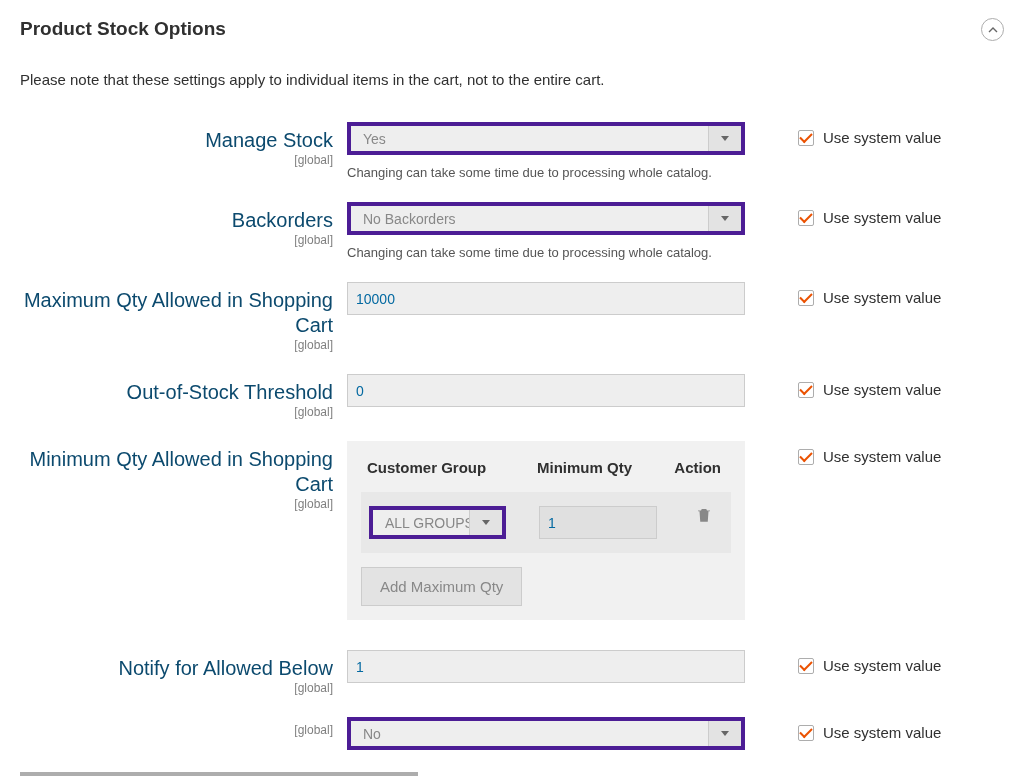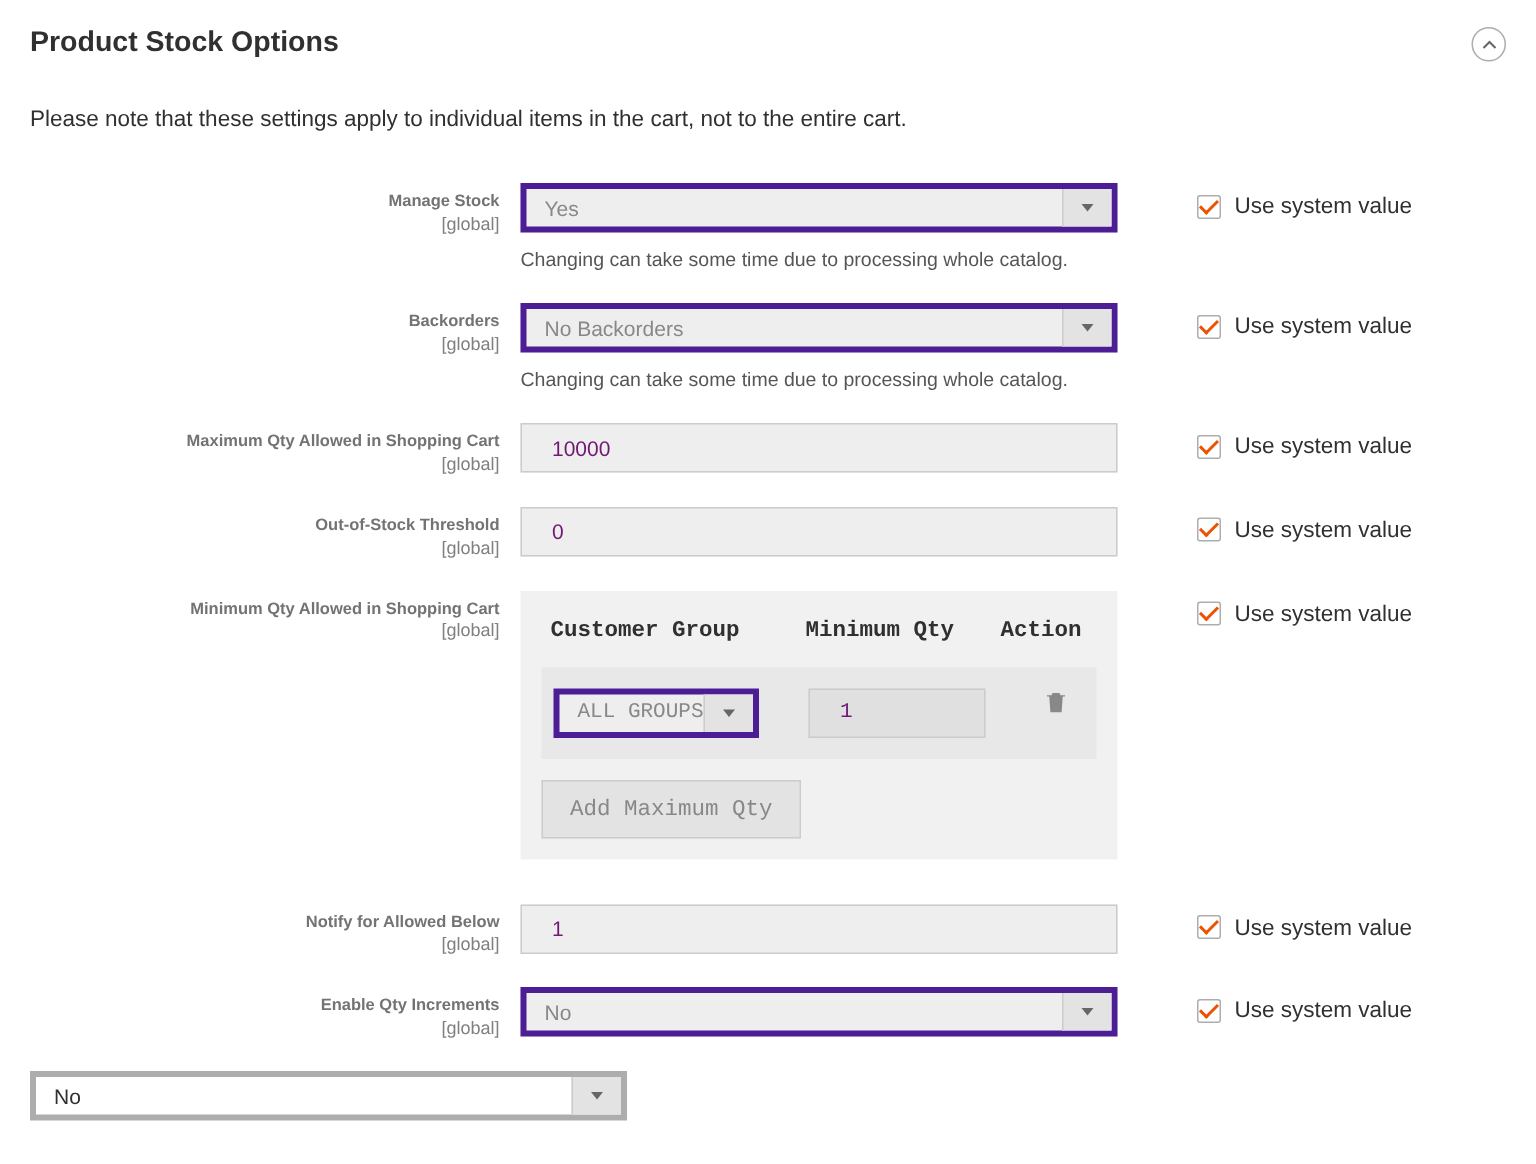--- a/index.html
+++ b/index.html
@@ -40,25 +40,24 @@
       align-items: flex-start;
       margin-bottom: 22px;
     }
     .label-col {
       width: 327px;
       text-align: right;
       padding-right: 14px;
       padding-top: 6px;
     }
     .label-col .lbl {
-      font-size: 11px;
-      color: #737373;
+      font-size: 20px;
+      color: #0c4a6e;
       line-height: 1.25;
       display: block;
-      font-weight: bold;
     }
     .label-col .scope {
       font-size: 12px;
       color: #808080;
       display: block;
       margin-top: 0px;
     }
     .field-col {
       width: 398px;
     }
@@ -110,34 +109,33 @@
       content: "";
       border-left: 4px solid transparent;
       border-right: 4px solid transparent;
       border-top: 5px solid #666;
     }
     .input-text {
       height: 33px;
       width: 100%;
       border: 1px solid #ccc;
       background: #eee;
-      padding: 0 20px;
+      padding: 0 8px;
       font-size: 14px;
-      color: #701a75;
+      color: #0369a1;
       display: flex; align-items: center;
     }
     .helper {
       font-size: 13px;
       color: #555;
       margin-top: 10px;
     }
     .min-qty-box {
       background: #f1f1f1;
       padding: 14px 14px 14px 14px;
-      font-family: Liberation Mono, monospace;
     }
     .mq-head {
       display: flex;
       font-weight: 600;
       font-size: 15px;
       color: #303030;
       padding: 4px 6px 16px 6px;
     }
     .mq-col-group { width: 170px; }
     .mq-col-qty { width: 130px; }
@@ -292,21 +290,20 @@
     <div class="input-text">1</div>
   </div>
   <div class="extra-col">
     <span class="chk checked"></span>
     <span class="chk-label">Use system value</span>
   </div>
 </div>
 
 <div class="row">
   <div class="label-col">
-    <span class="lbl">Enable Qty Increments</span>
     <span class="scope">[global]</span>
   </div>
   <div class="field-col">
     <div class="select">
       <span class="sel-text">No</span>
       <span class="sel-caret"></span>
     </div>
   </div>
   <div class="extra-col">
     <span class="chk checked"></span>

